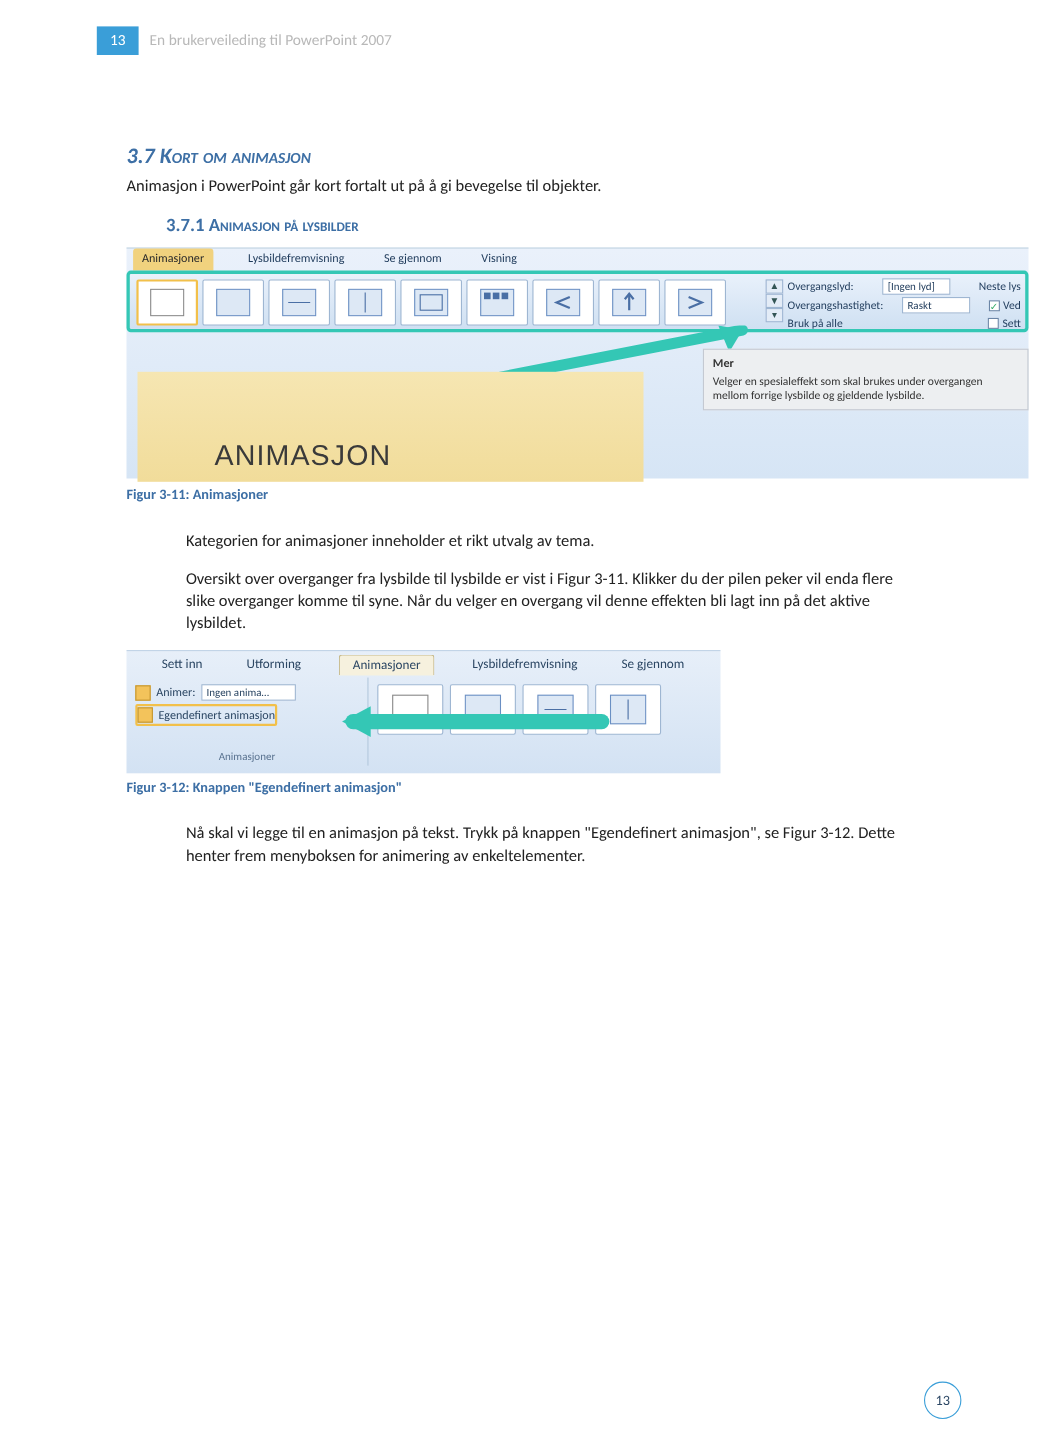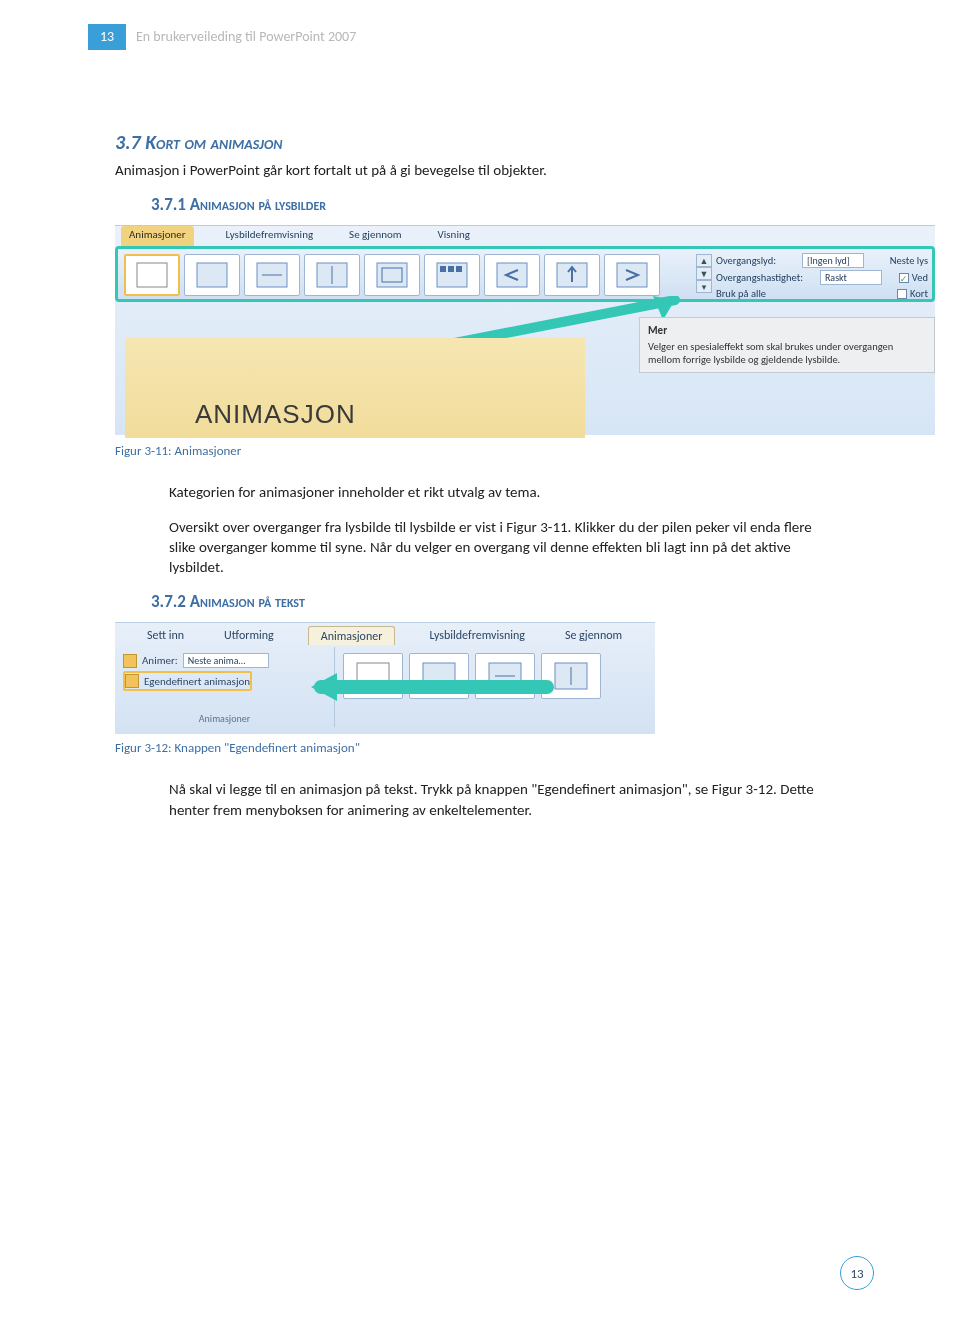--- a/index.html
+++ b/index.html
@@ -44,21 +44,21 @@
   p.body { margin-bottom: 14px; line-height: 1.35; }
   h3.sub {
     color: #3d6fa5;
     font-variant: small-caps;
     font-weight: bold;
     font-size: 17px;
     margin: 14px 0 10px 36px;
   }
   .caption {
     color: #3d6fa5;
-    font-weight: normal;
+    font-weight: bold;
     font-size: 13px;
     margin: 0 0 24px 0;
   }
   .indent { margin-left: 54px; margin-right: 8px; }
 
   
   .fig311 {
     width: 820px; height: 210px;
     position: relative;
     border-top: 1px solid #b8cde0;
@@ -268,21 +268,21 @@
           <span class="right">
               <span class="chk on"></span>
               <span>Ved</span>
             </span>
         </div>
         <div class="row">
           <span>Bruk på alle</span>
           <span></span>
           <span class="right">
               <span class="chk"></span>
-              <span>Kort</span>
+              <span>Sett</span>
             </span>
         </div>
       </div>
     </div>
     <svg class="arrow" width="420" height="90">
       <line x1="0" y1="82" x2="400" y2="4" stroke="#34c7b5" stroke-width="10" stroke-linecap="round"></line>
       <polygon points="400,4 378,0 388,24" fill="#34c7b5"></polygon>
     </svg>
     <div class="slide">
       <div class="ttl">ANIMASJON</div>
@@ -290,35 +290,34 @@
     <div class="tooltip">
       <div class="hd">Mer</div>
       <div>Velger en spesialeffekt som skal brukes under overgangen mellom forrige lysbilde og gjeldende lysbilde.</div>
     </div>
   </div>
   <div class="caption">Figur 3-11: Animasjoner</div>
 
   <p class="body indent">Kategorien for animasjoner inneholder et rikt utvalg av tema.</p>
   <p class="body indent">Oversikt over overganger fra lysbilde til lysbilde er vist i Figur 3-11. Klikker du der pilen peker vil enda flere slike overganger komme til syne. Når du velger en overgang vil denne effekten bli lagt inn på det aktive lysbildet.</p>
 
-  <h3 class="sub">3.7.2 Animasjon på tekst</h3>
 
   <div class="fig312">
     <div class="tabs2">
       <span>Sett inn</span>
       <span>Utforming</span>
       <span class="act">Animasjoner</span>
       <span>Lysbildefremvisning</span>
       <span>Se gjennom</span>
     </div>
     <div class="panel">
       <div class="ln">
         <span class="ico"></span>
         <span>Animer:</span>
-        <span class="dd">Neste anima…</span>
+        <span class="dd">Ingen anima…</span>
       </div>
       <div class="ln">
         <span class="hi">
           <span class="ico"></span>
           <span>Egendefinert animasjon</span>
         </span>
       </div>
       <div class="grp">Animasjoner</div>
     </div>
     <div class="gal2">

